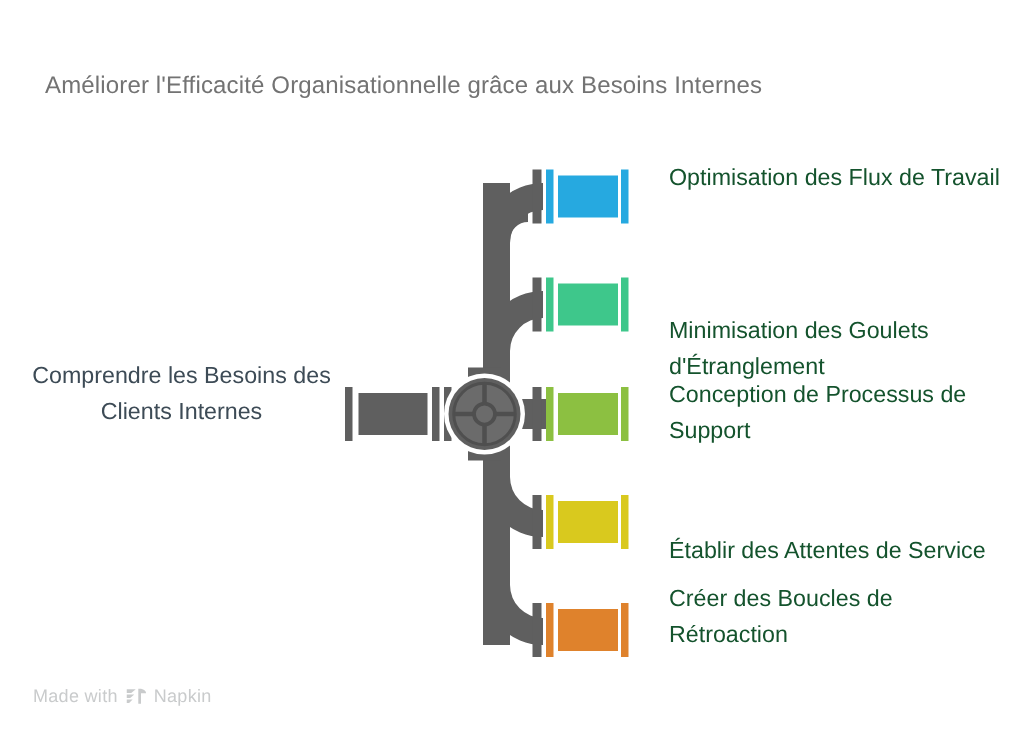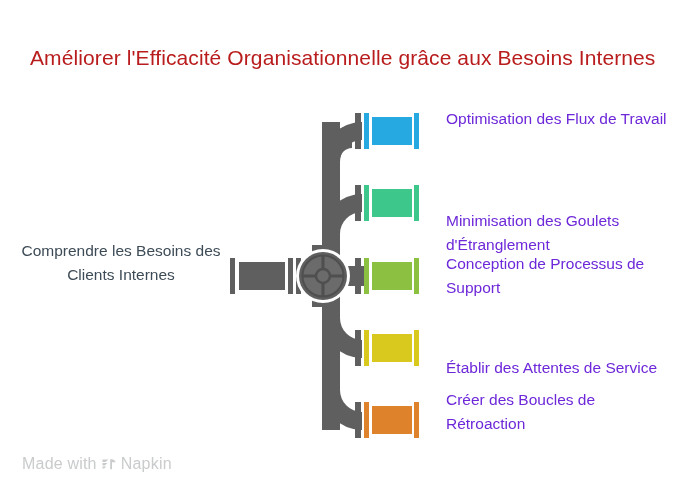--- a/index.html
+++ b/index.html
@@ -22,23 +22,23 @@
     inset: 0;
     width: 684px;
     height: 492px;
   }
 
   
   .title {
     position: absolute;
     left: 30px;
     top: 46px;
-    font-size: 21px;
+    font-size: 16px;
     line-height: 24px;
-    color: #b91c1c;
+    color: #737373;
     letter-spacing: 0.1px;
     white-space: nowrap;
   }
 
   
   .artwork {
     position: absolute;
     left: 0;
     top: 0;
     width: 684px;
@@ -57,38 +57,38 @@
     line-height: 24px;
     color: #3d4b56;
   }
 
   .branch-label {
     position: absolute;
     left: 446px;
     width: 228px;
     font-size: 15.5px;
     line-height: 24px;
-    color: #6d28d9;
+    color: #14532d;
   }
   .branch-label.l0 { top: 107px; }
   .branch-label.l1 { top: 165px; margin-top: 44px; }
   .branch-label.l2 { top: 252px; }
   .branch-label.l3 { top: 324px; margin-top: 32px; }
   .branch-label.l4 { top: 388px; }
 
   
   .watermark {
     position: absolute;
     left: 22px;
     top: 457px;
     display: flex;
     align-items: center;
     gap: 5px;
     color: #c9cbcc;
-    font-size: 16px;
+    font-size: 12px;
     line-height: 14px;
     letter-spacing: 0.2px;
   }
   .watermark .mark {
     display: inline-flex;
     width: 14px;
     height: 13px;
     align-items: center;
   }
 </style>

